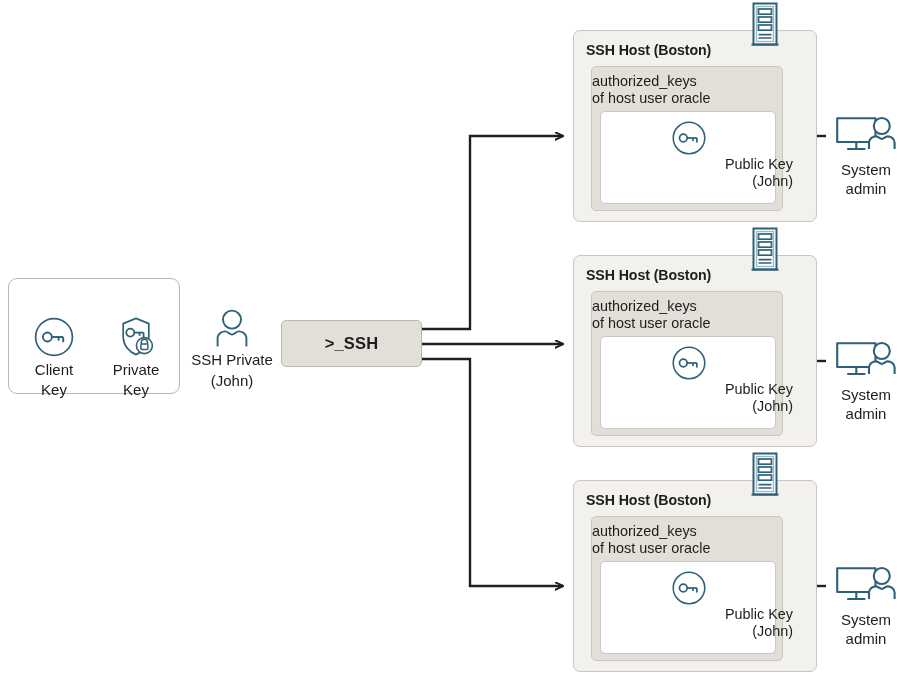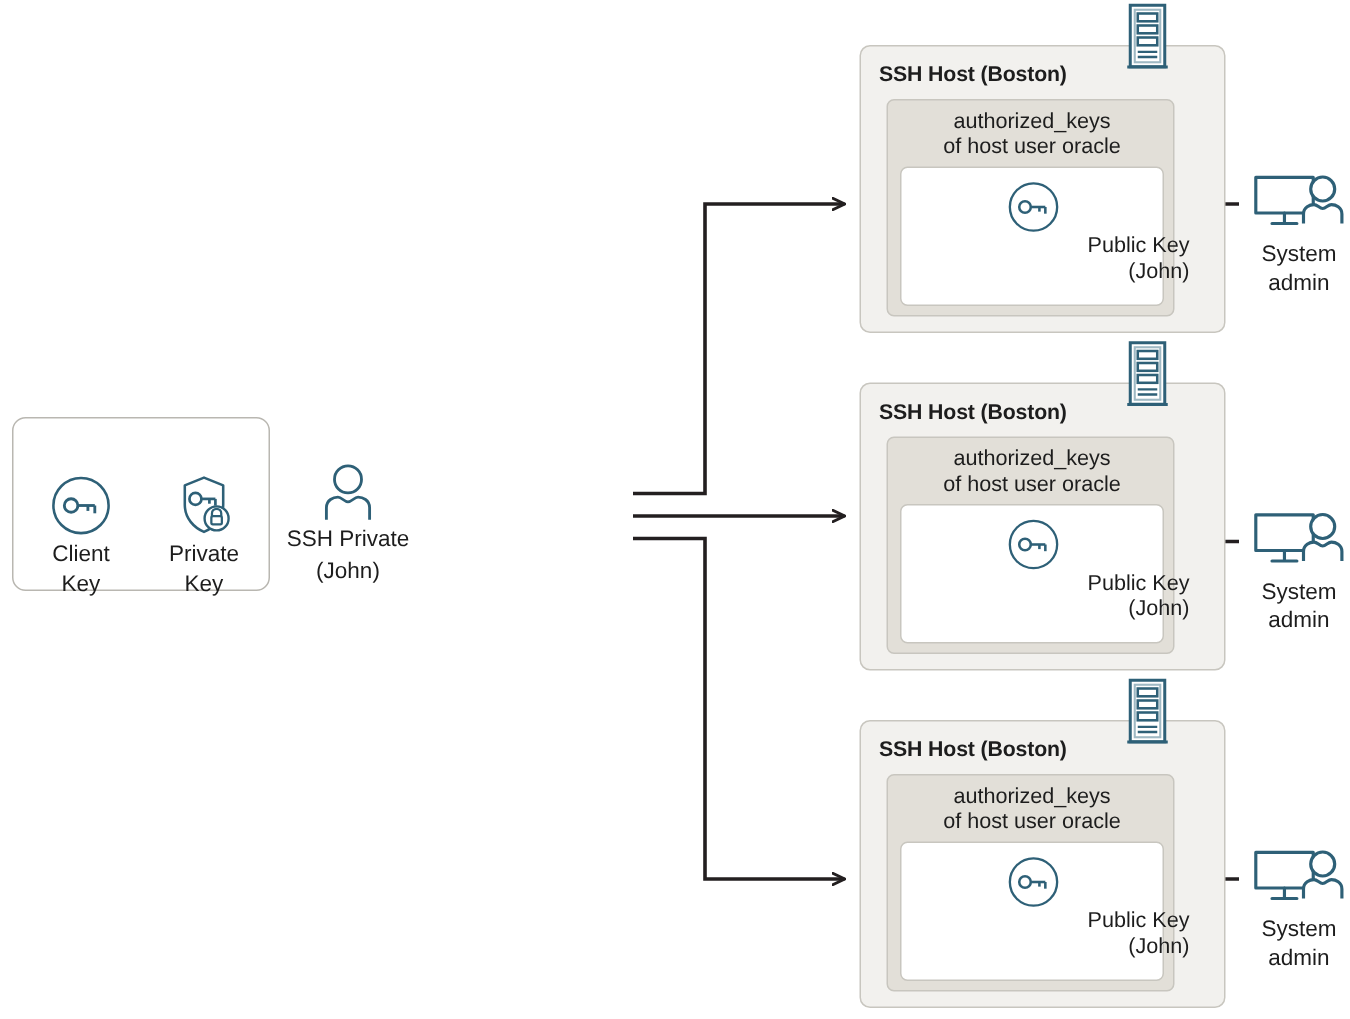--- a/index.html
+++ b/index.html
@@ -52,21 +52,21 @@
   .host.h3{top:480px;}
   .host-title{
     left:12px;top:11px;font-size:14.2px;font-weight:bold;color:#1d1d1d;
     letter-spacing:-0.1px;
   }
   .auth-panel{
     left:17px;top:35px;width:192px;height:145px;
     background:#e2dfd8;border:1px solid #c8c6bf;border-radius:5px;
   }
   .auth-title{
-    left:0;top:6px;width:192px;text-align:center;
+    left:0;top:6px;width:192px;
     font-size:14.4px;line-height:16.8px;color:#1d1d1d;
   }
   .pk-card{
     left:8px;top:44px;width:176px;height:93px;
     background:#ffffff;border:1px solid #c8c6bf;border-radius:5px;
   }
   .pk-icon{position:absolute;left:0;top:8px;width:176px;display:flex;justify-content:center;}
   .pk-cap{
     position:absolute;left:0;top:44px;width:176px;text-align:right;
     font-size:14.4px;line-height:16.8px;color:#1d1d1d;padding-left:16px;
@@ -155,20 +155,23 @@
         <circle cx="19" cy="11.6" r="9.0" fill="none" stroke="#2e6077" stroke-width="1.9"></circle>
         <path d="M4.6,38.5 L4.6,30.5 C4.6,25.3 9.3,23.4 12.3,23.4
                  C14.9,23.4 16.4,26.6 19,26.6 C21.6,26.6 23.1,23.4 25.7,23.4
                  C28.7,23.4 33.4,25.3 33.4,30.5 L33.4,38.5" fill="none" stroke="#2e6077" stroke-width="1.9" stroke-linejoin="round"></path>
       </svg>
     </div>
     <div class="cap">SSH Private</div>
     <div class="cap">(John)</div>
   </div>
 
+  <div class="abs ssh-box">
+    <span>&gt;_SSH</span>
+  </div>
 
   <div class="abs host h1">
     <div class="abs host-title">SSH Host (Boston)</div>
     <div class="abs auth-panel">
       <div class="abs auth-title">
         <div>authorized_keys</div>
         <div>of host user oracle</div>
       </div>
       <div class="abs pk-card">
         <div class="pk-icon">

